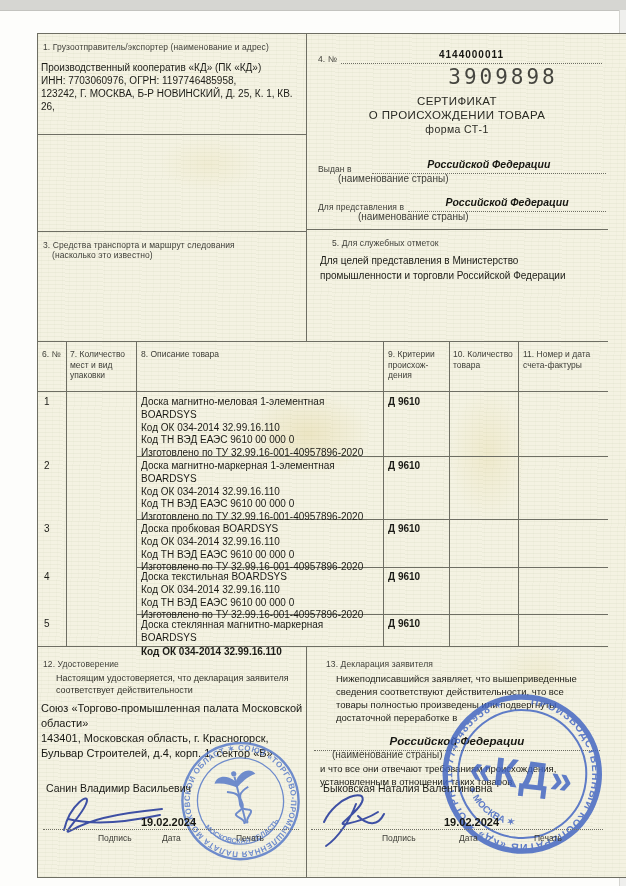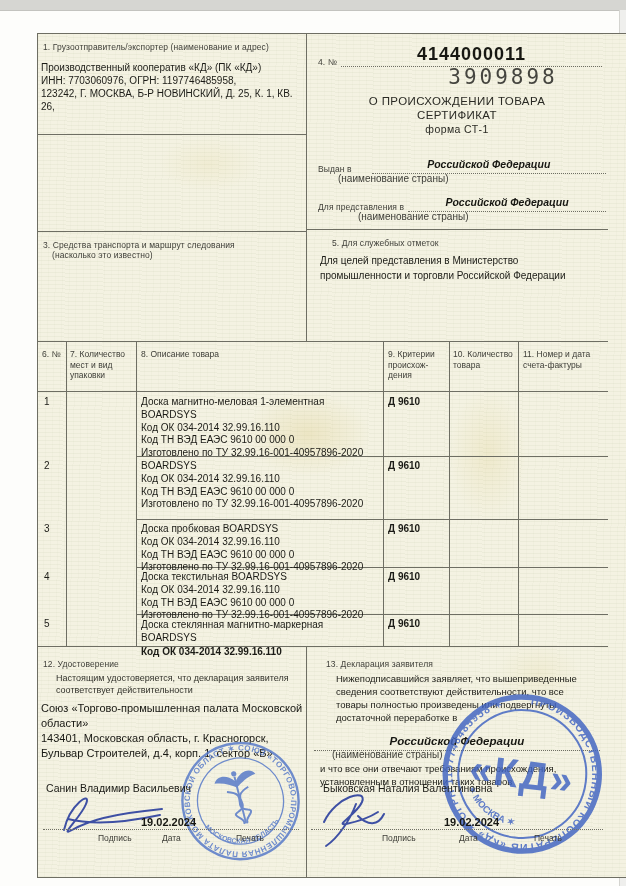--- a/index.html
+++ b/index.html
@@ -28,21 +28,21 @@
   .vline{position:absolute;width:0;border-left:1px solid #6e6e63;}
   .lbl{font-size:8.5px;color:#40403a;letter-spacing:.1px;}
   .txt{font-size:10px;color:#1b1b16;font-weight:500;line-height:13px;}
   .th{position:absolute;font-size:8.5px;color:#40403a;line-height:10.5px;}
   .desc{font-size:10px;line-height:12.8px;color:#1b1b16;font-weight:500;}
   .desc span{display:block;white-space:nowrap;}
   .crit{font-size:10px;font-weight:600;color:#1b1b16;}
   .rownum{font-size:10px;color:#1b1b16;}
   .dotrow{display:flex;align-items:flex-end;gap:4px;}
   .dotline{flex:1;border-bottom:1.5px dotted #6f6f64;text-align:center;padding-bottom:1px;min-height:11px;}
-  .certnum{font-size:18px;font-weight:700;letter-spacing:1px;color:#1717120;color:#171712;}
+  .certnum{font-size:10px;font-weight:700;letter-spacing:1px;color:#1717120;color:#171712;}
   .serial{font-family:"DejaVu Sans Mono",monospace;font-size:21px;letter-spacing:3px;color:#45453f;}
   .ctitle{font-size:11.5px;line-height:14px;color:#2a2a24;letter-spacing:.4px;}
   .hint{font-size:10px;color:#3c3c36;text-align:left;}
   .boldval{font-size:10.5px;font-weight:600;color:#171712;font-style:italic;}
   .sec-body{font-size:9px;line-height:12px;color:#33332c;}
   .sec13-body{font-size:9.5px;line-height:13px;color:#22221c;font-weight:500;}
   .org{font-size:11px;line-height:14.5px;color:#17171-2;color:#171712;font-weight:500;}
   .siglabels span{position:absolute;font-size:8.5px;color:#3c3c36;}
   .dotted-sign{position:absolute;border-bottom:1.5px dotted #6f6f64;}
   .dateval{position:absolute;font-size:11px;font-weight:600;color:#171712;}
@@ -81,22 +81,22 @@
       <div class="lbl" style="margin-left:9px;">(насколько это известно)</div>
     </div>
 
     <div>
       <div class="abs dotrow" style="left:280px;top:10px;width:284px;">
         <span class="lbl">4. №</span>
         <span class="dotline"><b class="certnum">4144000011</b></span>
       </div>
       <div class="abs serial" style="left:360px;top:31px;width:210px;text-align:center;">3909898</div>
       <div class="abs" style="left:268px;top:60px;width:302px;text-align:center;">
+        <div class="ctitle">СЕРТИФИКАТ</div>
         <div class="ctitle">О ПРОИСХОЖДЕНИИ ТОВАРА</div>
-        <div class="ctitle">СЕРТИФИКАТ</div>
         <div class="ctitle" style="font-size:10.5px;">форма СТ-1</div>
       </div>
       <div class="abs dotrow" style="left:280px;top:120px;width:288px;gap:20px;">
         <span class="lbl">Выдан в</span>
         <span class="dotline"><span class="boldval">Российской Федерации</span></span>
       </div>
       <div class="abs hint" style="left:300px;top:139px;width:250px;">(наименование страны)</div>
       <div class="abs dotrow" style="left:280px;top:158px;width:288px;">
         <span class="lbl">Для представления в</span>
         <span class="dotline"><span class="boldval">Российской Федерации</span></span>
@@ -134,20 +134,21 @@
         <span>Доска магнитно-меловая 1-элементная</span>
         <span>BOARDSYS</span>
         <span>Код ОК 034-2014 32.99.16.110</span>
         <span>Код ТН ВЭД ЕАЭС 9610 00 000 0</span>
         <span>Изготовлено по ТУ 32.99.16-001-40957896-2020</span>
       </div>
       <div class="abs crit" style="left:350px;top:55px;">Д 9610</div>
 
       <div class="abs rownum" style="left:6px;top:119px;">2</div>
       <div class="abs desc" style="left:103px;top:119px;width:242px;">
+        <span>Доска магнитно-маркерная 1-элементная</span>
         <span>BOARDSYS</span>
         <span>Код ОК 034-2014 32.99.16.110</span>
         <span>Код ТН ВЭД ЕАЭС 9610 00 000 0</span>
         <span>Изготовлено по ТУ 32.99.16-001-40957896-2020</span>
       </div>
       <div class="abs crit" style="left:350px;top:119px;">Д 9610</div>
 
       <div class="abs rownum" style="left:6px;top:182px;">3</div>
       <div class="abs desc" style="left:103px;top:182px;width:242px;">
         <span>Доска пробковая BOARDSYS</span>

